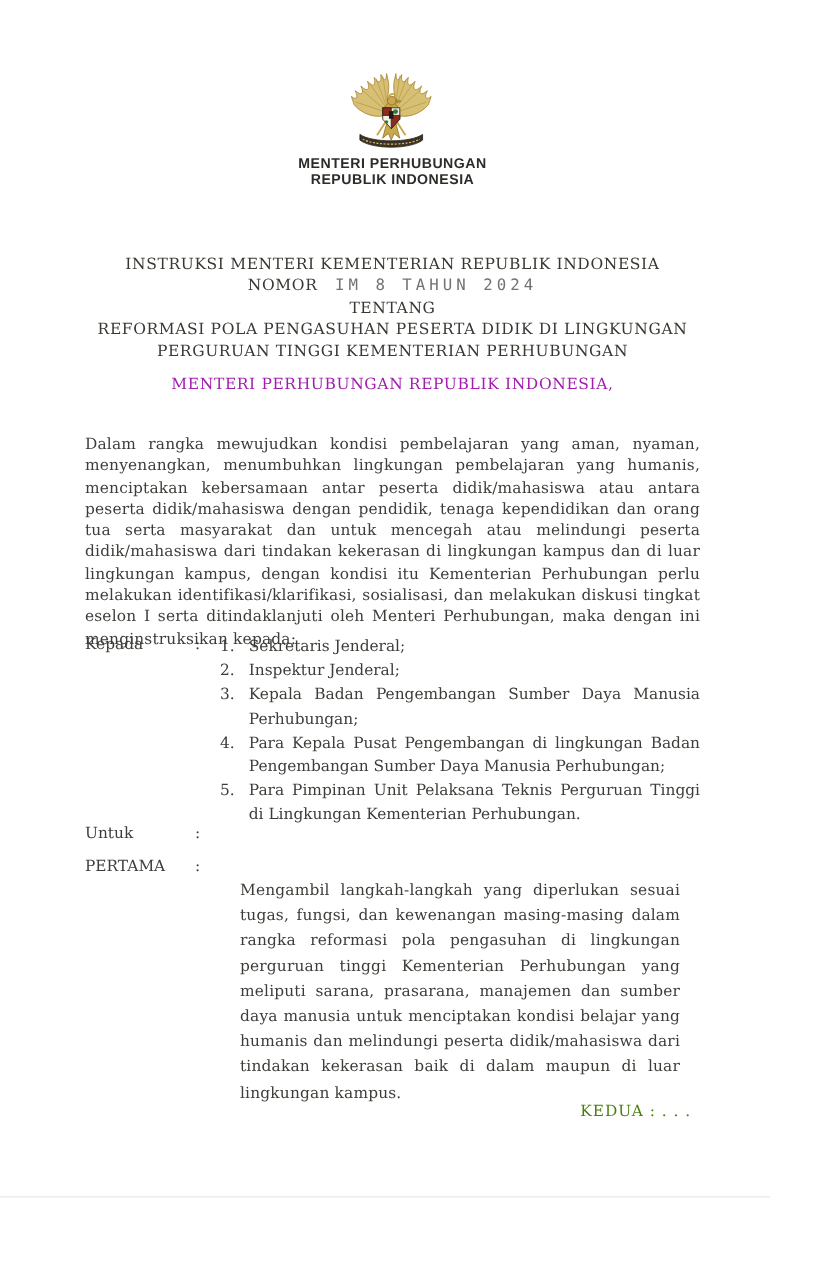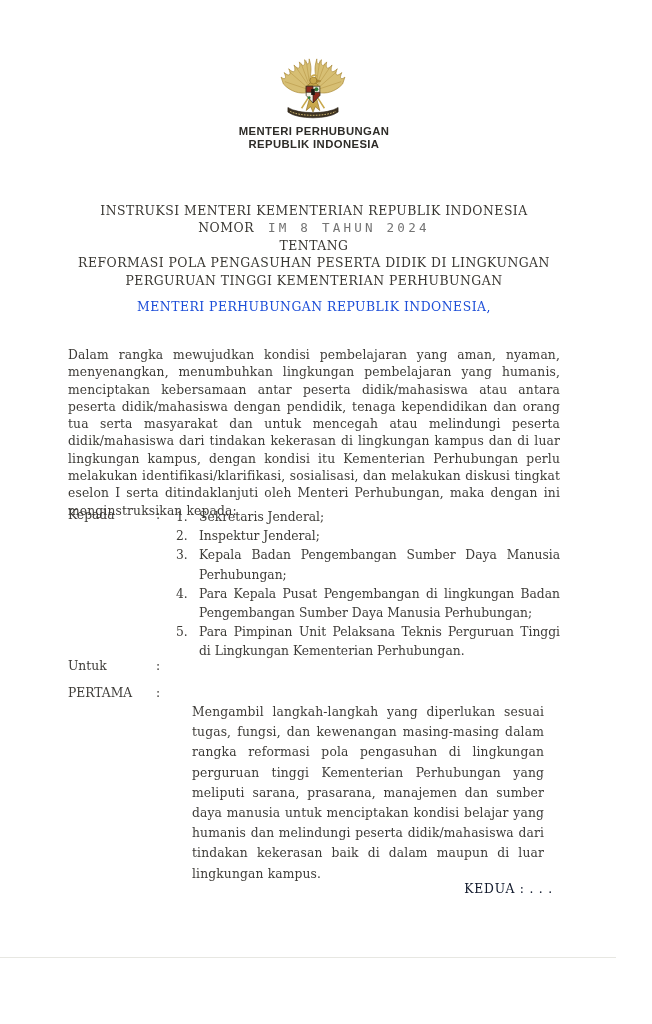--- a/index.html
+++ b/index.html
@@ -28,21 +28,21 @@
     font-size:12.4px;line-height:17.4px;letter-spacing:0.5px;
     color:#393732;
   }
   .nomor-value{
     font-family:"DejaVu Sans Mono","Liberation Mono",monospace;
     font-size:12.6px;letter-spacing:3.2px;margin-left:14px;
     color:#737373;
   }
   .salutation{
     position:absolute;left:68px;top:299px;width:492px;
-    text-align:center;font-size:12.4px;letter-spacing:0.5px;color:#1d4ed8;
+    text-align:center;font-size:12.4px;letter-spacing:0.5px;color:#a21caf;
   }
   
   .preamble{
     position:absolute;left:68px;top:347px;width:492px;
     margin:0;font-size:12.3px;line-height:17.3px;
     text-align:justify;letter-spacing:0.15px;
   }
   .row{position:absolute;left:68px;width:492px;display:flex;font-size:12.3px;}
   .row-label{width:88px;flex:none;}
   .row-colon{width:20px;flex:none;}
@@ -52,21 +52,21 @@
   .row-pertama{top:686px;}
   .addr-list{list-style:none;margin:0;padding:0;}
   .addr-list li{
     position:relative;padding-left:23px;line-height:19.2px;
     text-align:justify;
   }
   .li-num{position:absolute;left:0;top:0;}
   .pertama-text{margin:16px;line-height:20.2px;text-align:justify;letter-spacing:0.15px;}
   .kedua{
     position:absolute;top:882px;right:99px;
-    font-size:12.3px;letter-spacing:0.8px;color:#0f172a;
+    font-size:12.3px;letter-spacing:0.8px;color:#4d7c0f;
   }
   .page-edge{
     position:absolute;left:0;top:957px;width:616px;height:1px;
     background:#e7e7e2;
   }
 </style>
 </head>
 <body>
 
 <div class="page">

